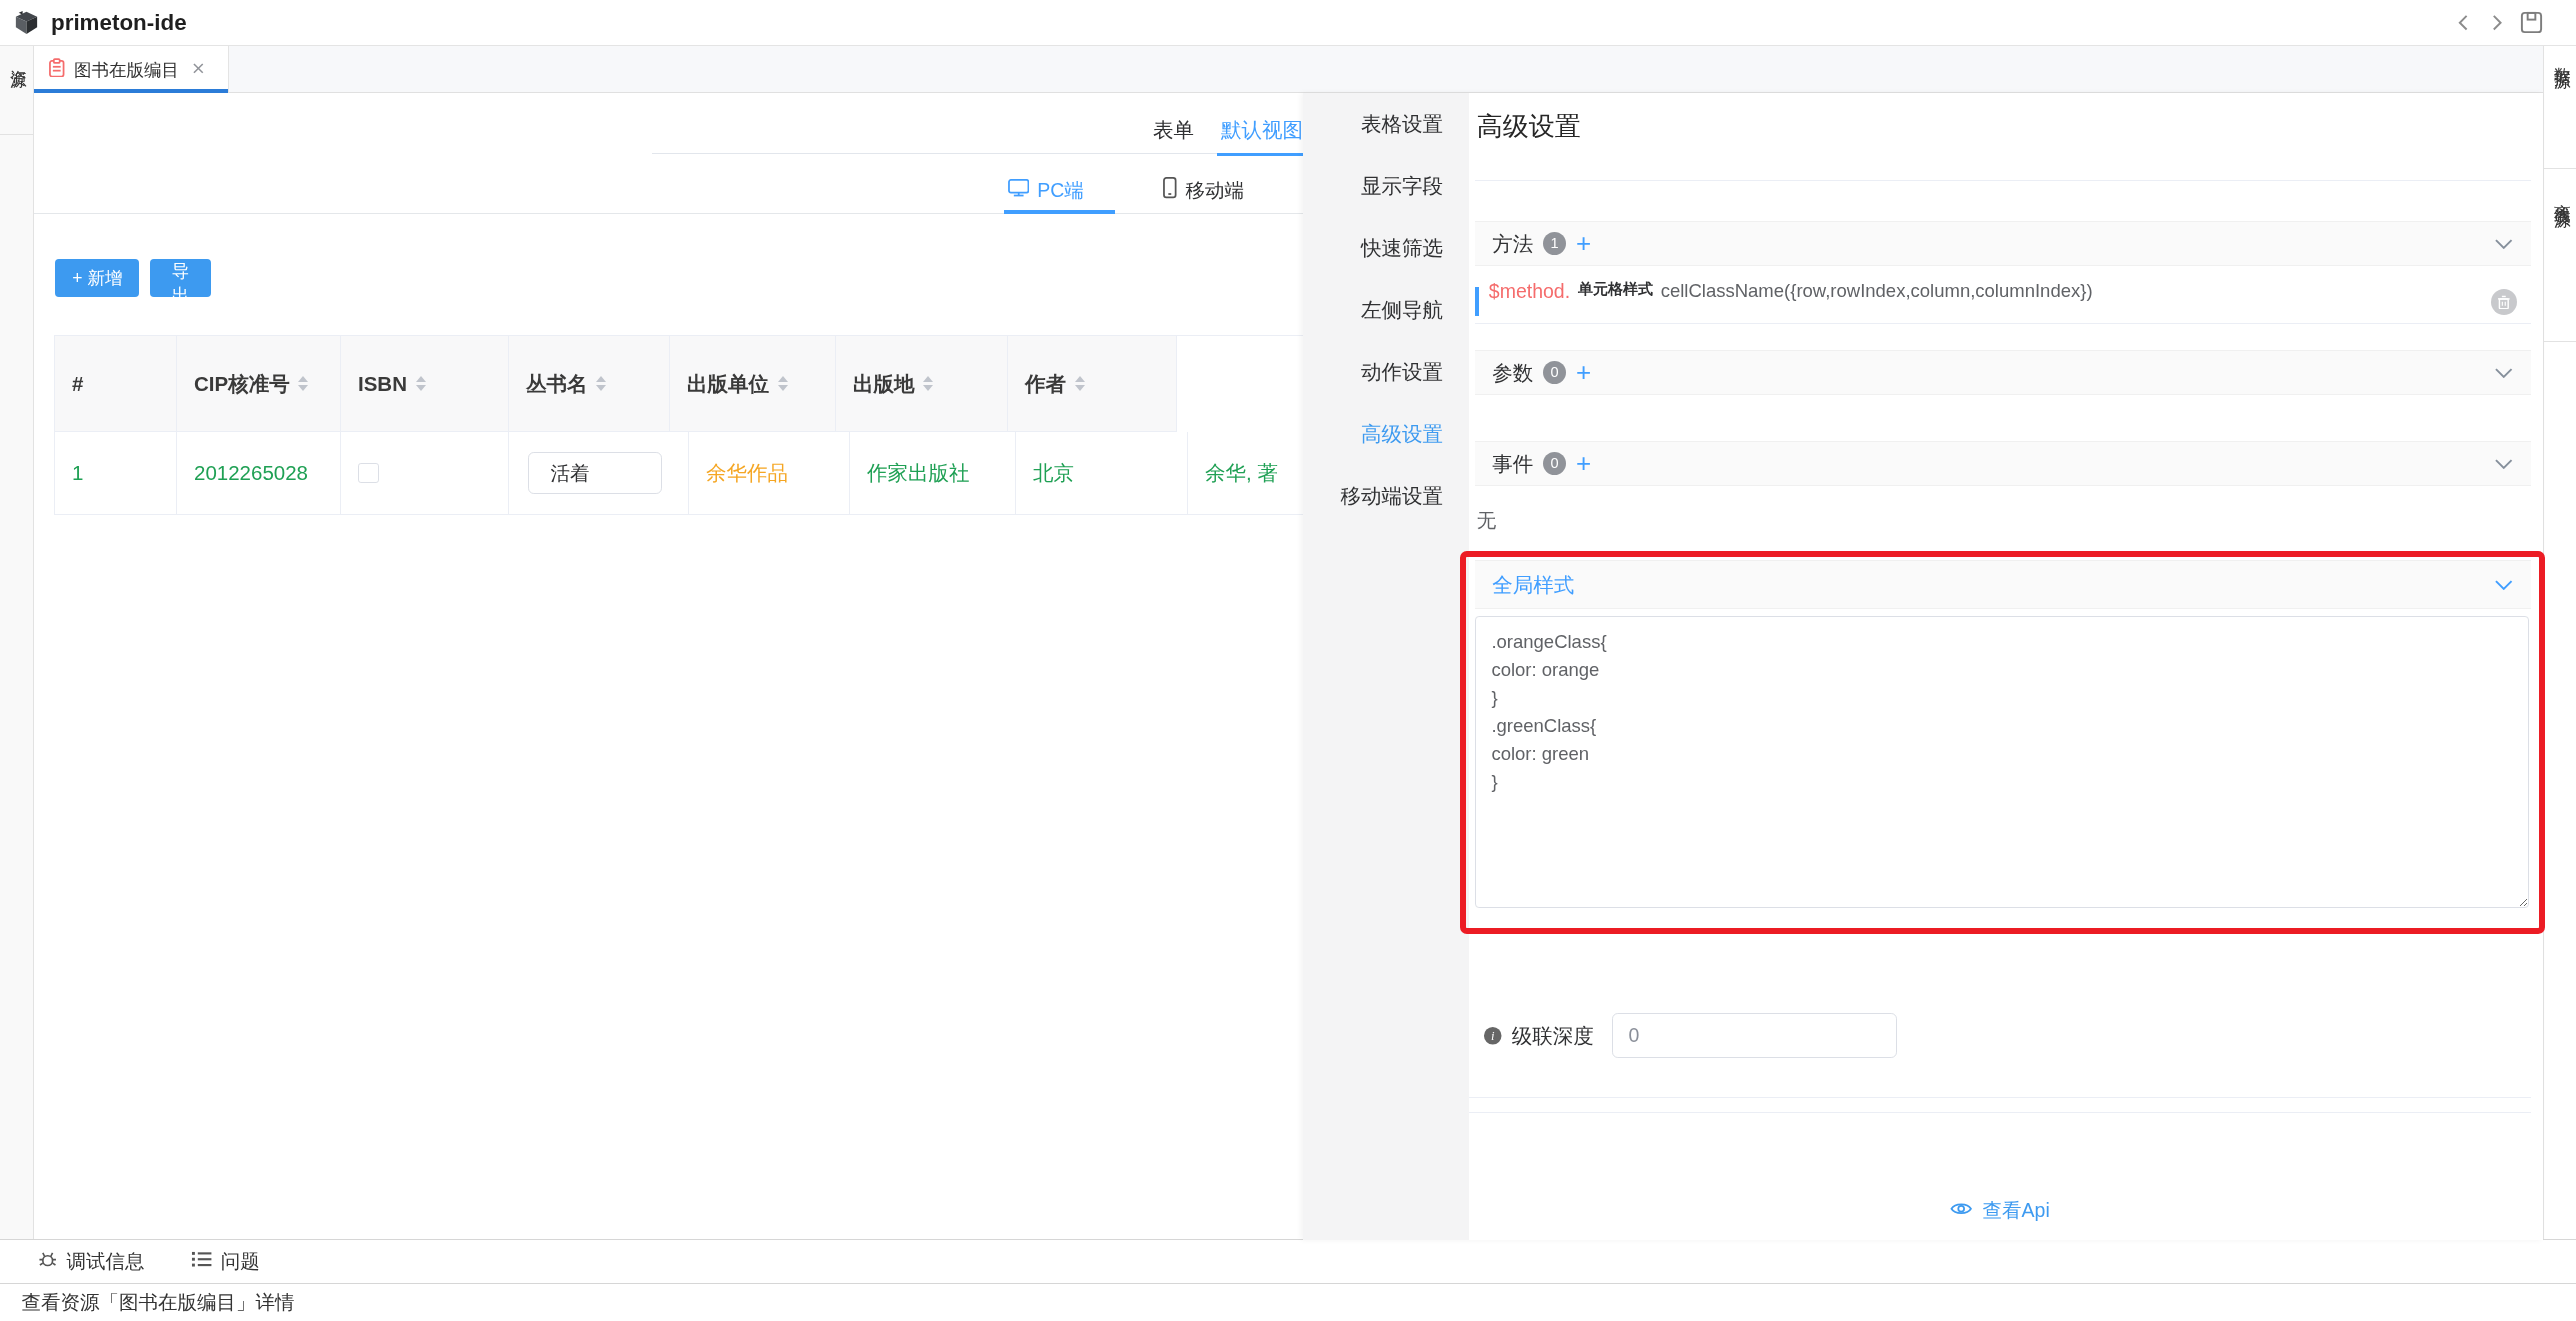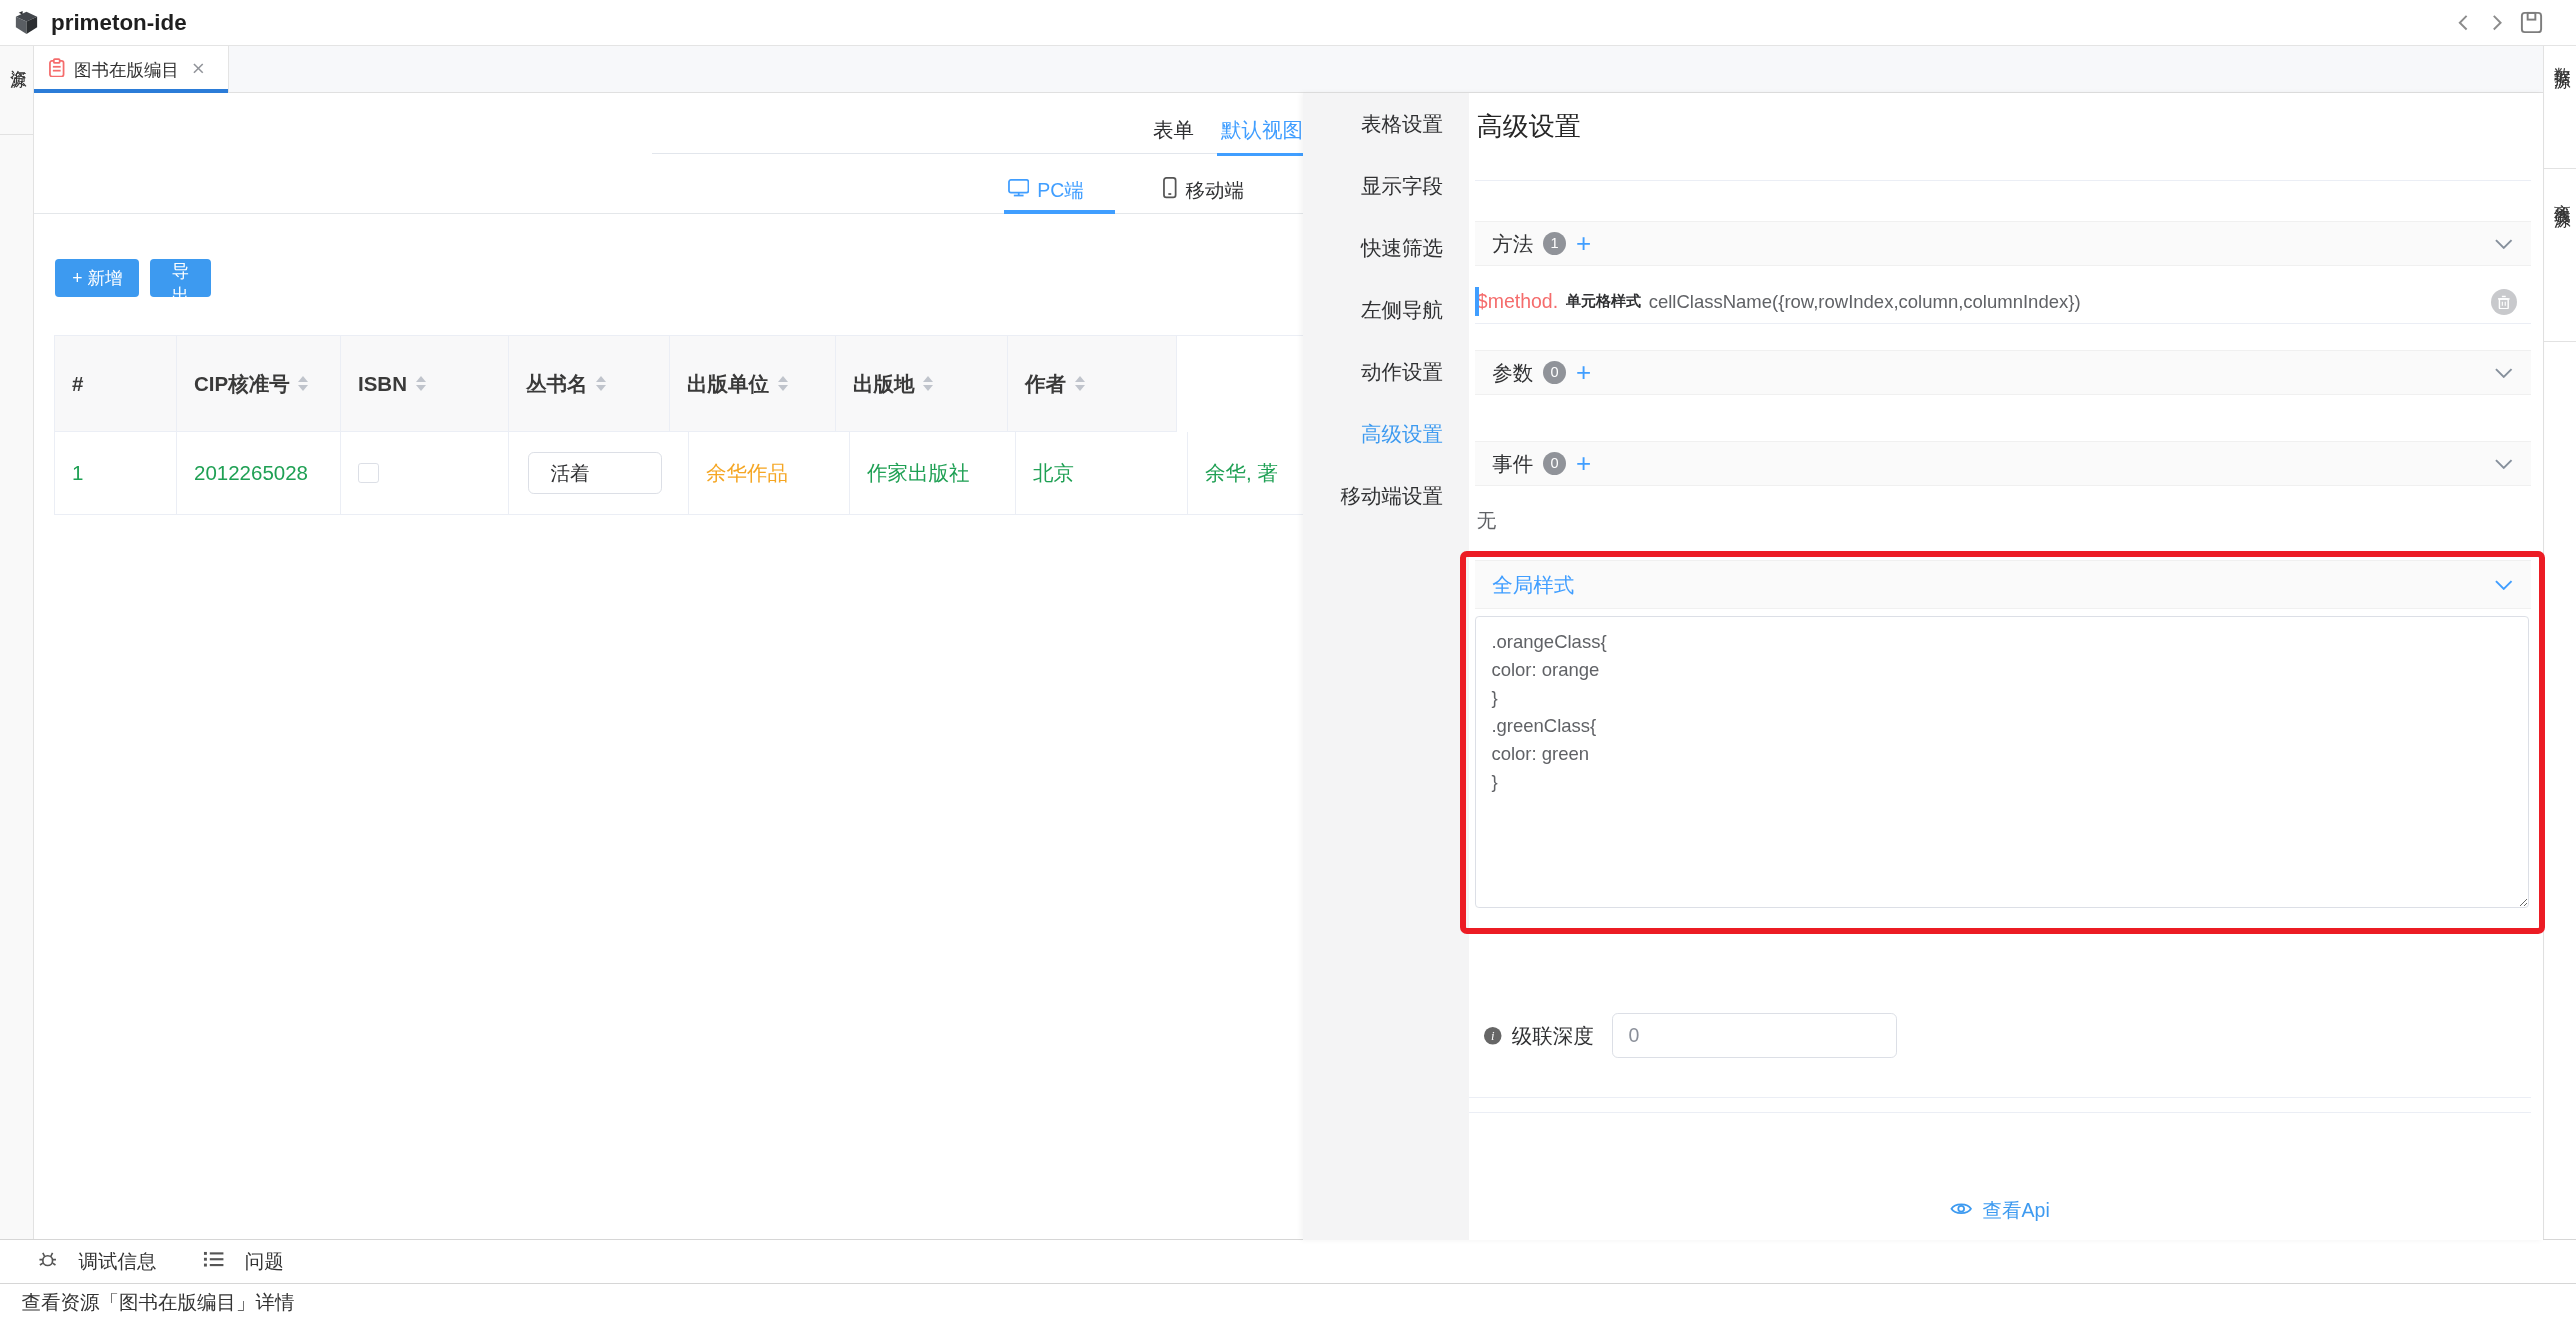--- a/index.html
+++ b/index.html
@@ -69,21 +69,21 @@
   .panel-body { position:relative; flex:1; }
   .pb-title { position:absolute; left:7.8px; top:15.6px; font-size:26px; font-weight:500; color:#262626; }
   .pb-div { position:absolute; left:5.8px; width:1056px; border-top:1px solid #ebeef5; }
   .sec { position:absolute; left:5.8px; width:1056px; height:45px; background:#fafafa; border-top:1px solid #f0f0f0;
     border-bottom:1px solid #f0f0f0; display:flex; align-items:center; padding-left:17.5px; font-size:20.5px; color:#303133; }
   .badge { width:23.4px; height:23.4px; border-radius:50%; background:#909399; color:#fff; font-size:14.6px;
     display:flex; align-items:center; justify-content:center; margin:0 9.7px; }
   .plus { color:#409eff; font-size:26px; font-weight:300; cursor:pointer; line-height:19.5px; }
   .chev { position:absolute; right:17.5px; top:50%; transform:translateY(-50%); cursor:pointer; display:flex; }
   .m-row { position:absolute; left:5.8px; width:1056px; height:44px; border-bottom:1px solid #ebeef5; background:#fff;
-    display:flex; align-items:center; padding-left:2px; font-size:19.5px; }
+    display:flex; padding-left:14px; font-size:19.5px; }
   .m-row::before { content:""; position:absolute; left:0; top:6.8px; bottom:6.8px; width:3.9px; background:#409eff; }
   .m-pre { color:#f56c6c; margin-right:7.8px; }
   .m-name { color:#303133; font-weight:700; margin-right:7.8px; font-size:15px; }
   .m-sig { color:#606266; font-size:18.5px; }
   .trash-btn { position:absolute; right:13.6px; top:8.8px; width:26px; height:26px; border-radius:50%; background:#c8c9cc;
     display:flex; align-items:center; justify-content:center; cursor:pointer; }
   .none-txt { position:absolute; left:7.8px; top:414px; font-size:19.5px; color:#606266; }
   .gs-label { color:#409eff; }
   .gs-area { position:absolute; left:5.8px; top:523px; width:1054px; height:292px; border:1px solid #dcdfe6; border-radius:3.9px;
     font-family:inherit; font-size:18.5px; line-height:28px; color:#606266; padding:10.7px 15.6px; resize:vertical; outline:none; }
@@ -93,21 +93,21 @@
   .cas-input { position:absolute; left:143px; width:285px; height:45px; border:1px solid #dcdfe6; border-radius:5.8px;
     font-size:19.5px; color:#8a8f99; padding-left:15.6px; font-family:inherit; }
   .view-api { position:absolute; left:0; top:1104px; width:1062px; display:flex; justify-content:center; align-items:center;
     gap:10px; color:#3d9af0; font-size:19.5px; cursor:pointer; }
   .red-annot { position:absolute; left:-8.8px; top:458px; width:1085px; height:383px; border:6.8px solid #ec1c24;
     border-radius:6.8px; z-index:50; pointer-events:none; }
 
   
   .bottombar { left:0; top:1239px; width:2576px; height:44px; background:#fff; border-top:1px solid #d6d6d6;
     display:flex; align-items:center; }
-  .bb-item { display:flex; align-items:center; gap:20px; font-size:19.5px; color:#333; cursor:pointer; }
+  .bb-item { display:flex; align-items:center; gap:8px; font-size:19.5px; color:#333; cursor:pointer; }
   .statusbar { left:0; top:1283px; width:2576px; height:38px; background:#fff; border-top:1px solid #d6d6d6;
     display:flex; align-items:center; }
   .status-txt { margin-left:21.4px; font-size:19.5px; color:#333; }
 </style>
 </head>
 <body>
 
 <div id="root">
 
   <div class="abs titlebar">

